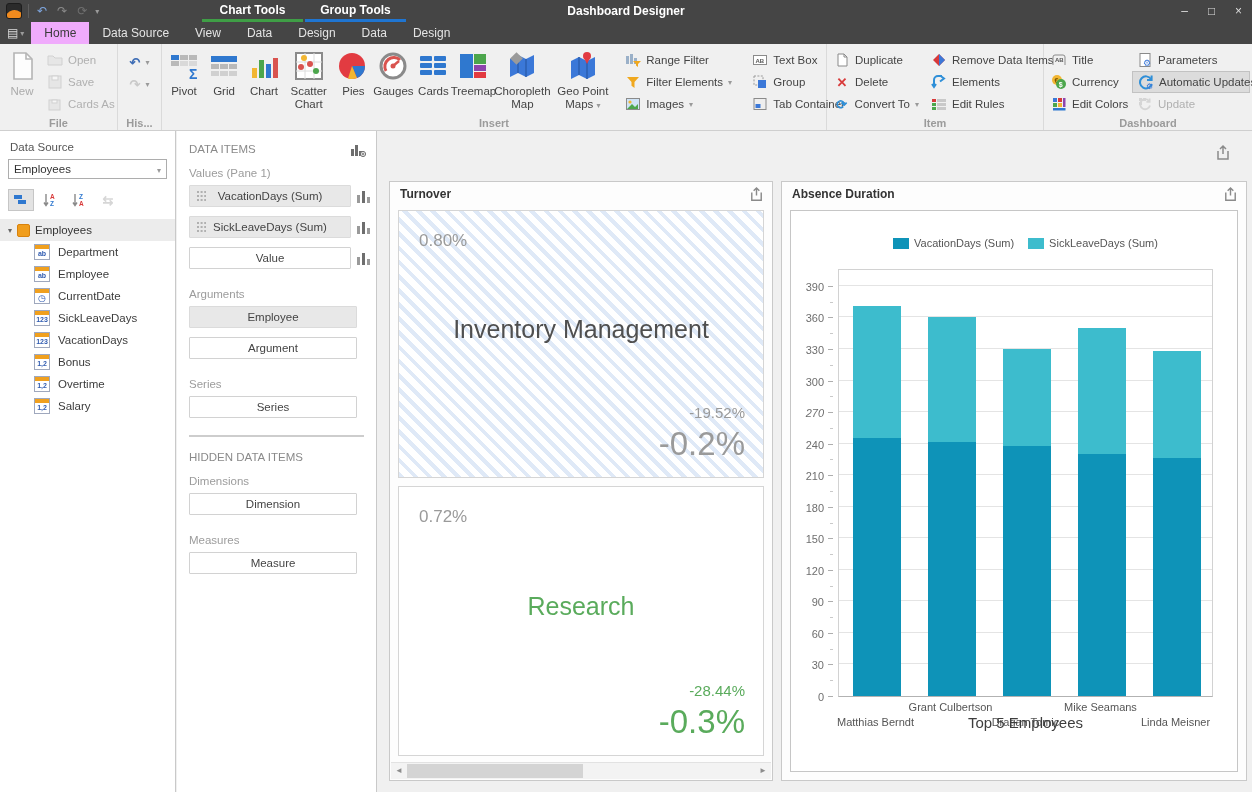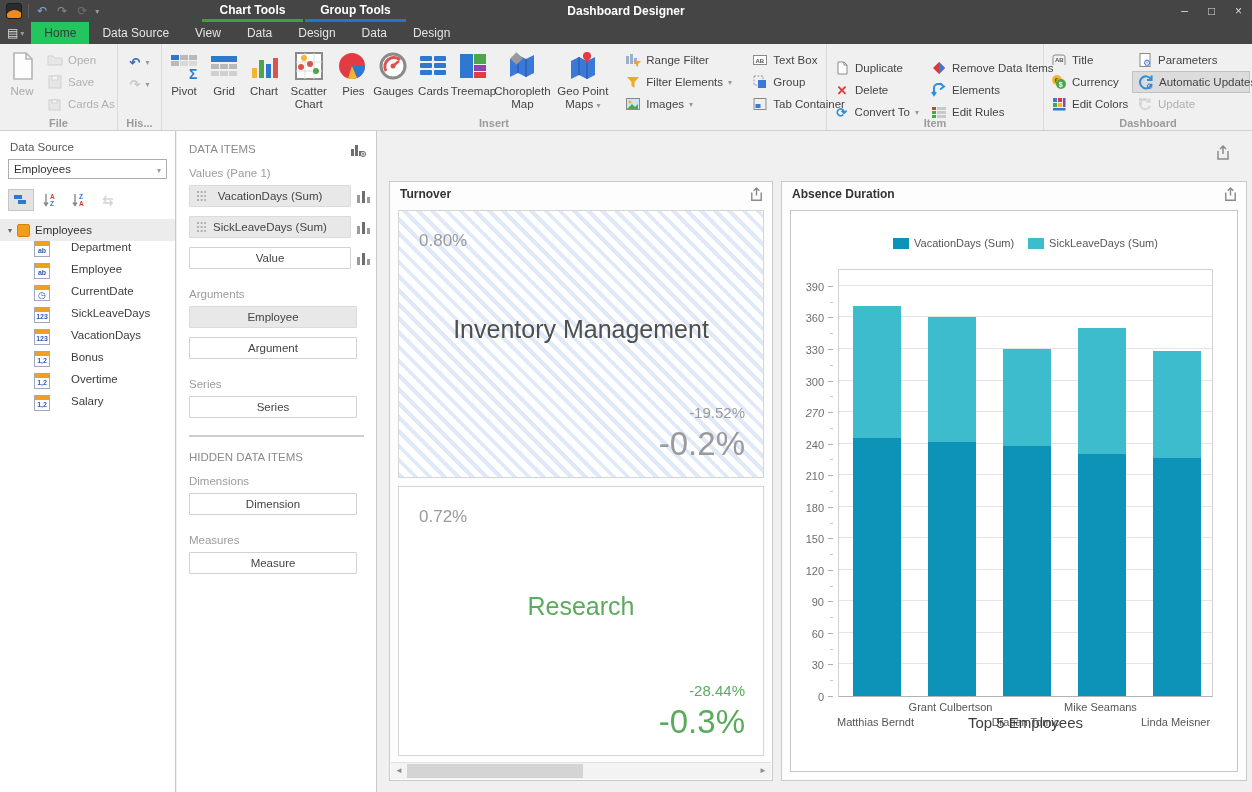--- a/index.html
+++ b/index.html
@@ -17,21 +17,21 @@
   .ctx-tab{position:absolute;top:0;height:22px;text-align:center;font-weight:bold;font-size:12px;color:#fff;line-height:20px}
   .ctx-tab .ul{position:absolute;left:0;right:0;bottom:0;height:3px}
   .app-title{position:absolute;left:420px;right:420px;top:0;height:22px;text-align:center;font-weight:bold;font-size:12px;line-height:22px;color:#fff}
   .win-controls{position:absolute;right:0;top:0;height:22px;display:flex}
   .win-btn{width:27px;height:22px;text-align:center;line-height:22px;font-size:12px;color:#ddd}
 
   
   .tabrow{position:absolute;left:0;top:22px;width:1252px;height:22px;background:#454545;display:flex;align-items:stretch;}
   .menu-btn{display:flex;align-items:center;gap:2px;padding:0 7px;color:#ddd;font-size:12px}
   .rtab{padding:0 13px;line-height:22px;font-size:12px;color:#e4e4e4}
-  .rtab.active{background:#22c55e;color:#3a3a3a}
+  .rtab.active{background:#f0abfc;color:#3a3a3a}
 
   
   .ribbon{position:absolute;left:0;top:44px;width:1252px;height:87px;background:#f0f0f0;border-bottom:1px solid #cfcfcf;display:flex}
   .rgroup{position:relative;height:100%;border-right:1px solid #dadada;padding:3px 2px 14px 2px}
   .rgroup-label{position:absolute;left:0;right:0;bottom:1px;text-align:center;color:#9b9b9b;font-weight:bold;font-size:11px;white-space:nowrap;overflow:hidden;text-overflow:ellipsis}
   .bigbtns{display:flex;height:100%;align-items:flex-start}
   .bigbtn{display:flex;flex-direction:column;align-items:center;gap:3px;padding:3px 4px;min-width:40px;max-width:62px;text-align:center;line-height:1.15}
   .bigbtn .lbl{color:#444}
   .bigbtn.disabled .lbl{color:#ababab}
   .smallcols{display:flex;gap:2px;height:100%}
@@ -48,21 +48,21 @@
   .ds-panel{position:absolute;left:0;top:131px;width:176px;bottom:0;background:#fff;border-right:1px solid #c9c9c9}
   .ds-label{padding:10px 10px 4px 10px;color:#555}
   .combo{margin:2px 8px 0 8px;height:20px;border:1px solid #adadad;background:#fff;display:flex;align-items:center;position:relative;padding-left:5px;color:#333}
   .combo .caret{position:absolute;right:5px;top:6px}
   .sort-bar{display:flex;gap:3px;padding:10px 8px 8px 8px;align-items:center}
   .tool-btn{width:26px;height:22px;display:flex;align-items:center;justify-content:center}
   .tool-btn.active{background:#e3e3e3;border:1px solid #c6c6c6}
   .tool-btn.disabled{opacity:.4}
   .tree-root{display:flex;align-items:center;gap:5px;height:22px;background:#ececec;padding-left:8px;color:#333}
   .root-ic{width:13px;height:13px;background:#f09d1c;border:1px solid #d8820c;border-radius:2px}
-  .field-row{display:flex;align-items:flex-start;gap:21px;height:22px;padding-left:34px;color:#3c3c3c}
+  .field-row{display:flex;align-items:center;gap:8px;height:22px;padding-left:34px;color:#3c3c3c}
   .fic{width:16px;height:16px;border:1px solid #9fa8bd;background:#fff;position:relative;display:flex;align-items:flex-end;justify-content:center}
   .fic::before{content:"";position:absolute;left:0;right:0;top:0;height:4px;background:#f0a01e}
   .fic span{font-size:7px;font-weight:bold;color:#2f5bb0;line-height:10px}
 
   
   .di-panel{position:absolute;left:177px;top:131px;width:200px;bottom:0;background:#fff;border-right:1px solid #c9c9c9;overflow:hidden}
   .di-header{display:flex;justify-content:space-between;padding:12px 10px 10px 12px;color:#8a8a8a;font-size:11.5px}
   .section-lbl{color:#9c9c9c;padding:10px 12px 6px 12px}
   .chiprow{display:flex;align-items:center;gap:6px;padding:0 6px 9px 12px}
   .chip{position:relative;width:168px;height:22px;border:1px solid #d2d2d2;background:#fff;display:flex;align-items:center;justify-content:center;color:#444;border-radius:1px}
@@ -357,21 +357,21 @@
                 </svg>
               <span>Tab Container</span>
             </div>
           </div>
         </div>
       </div>
       <div class="rgroup-label">Insert</div>
     </div>
 
     <div class="rgroup" style="width:217px">
-      <div class="smallcols" style="margin-top:10px">
+      <div class="smallcols" style="margin-top:2px">
         <div class="smallcol" style="width:95px">
           <div class="smallbtn">
             <svg class="ic16" viewBox="0 0 16 16">
                 <path d="M4 2 h6 l3 3 v9 H4 Z" fill="#fff" stroke="#8a8a8a"></path>
                 <path d="M10 2 v3 h3" fill="none" stroke="#8a8a8a"></path>
               </svg>
             <span>Duplicate</span>
           </div>
           <div class="smallbtn">
             <span class="ic-txt" style="color:#d83a3a;font-weight:bold;width:16px;text-align:center">✕</span>

